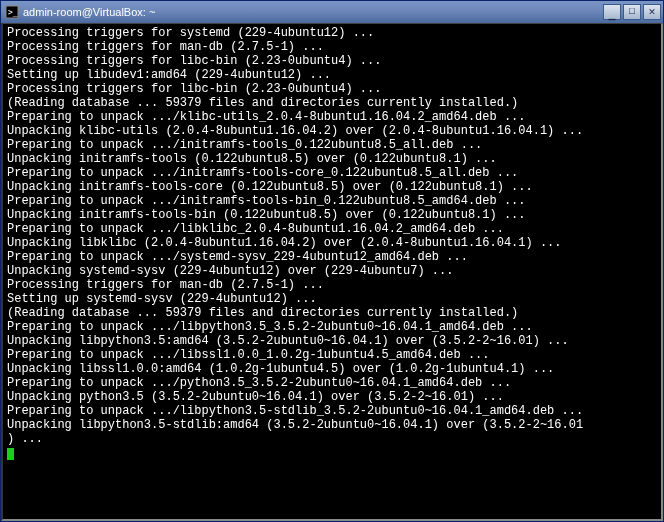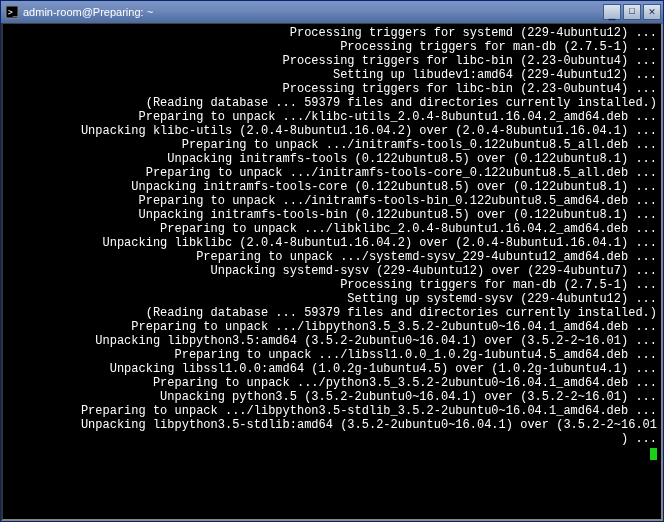--- a/index.html
+++ b/index.html
@@ -46,40 +46,39 @@
     color:#fff;
     font-family:"Courier New",monospace;
     font-size:12px;
     line-height:14px;
     padding:2px 4px;
     overflow:hidden;
     white-space:pre;
     border:2px inset #888;
     border-top:1px solid #404040;
     margin:0;
-    text-align:right;
   }
   .term .line{display:block;}
   .cursor{
     display:inline-block;width:7px;height:12px;
     background:#17d017;vertical-align:bottom;
   }
 </style>
 </head>
 <body>
 
 <div class="window">
   <div class="title-bar">
     <span class="icon">
       <svg width="14" height="14" viewBox="0 0 14 14">
         <rect x="1" y="1" width="12" height="12" fill="#000" stroke="#888" stroke-width="1"></rect>
         <text x="3" y="10" font-size="8" fill="#fff" font-family="monospace">&gt;_</text>
       </svg>
     </span>
-    <span class="title">admin-room@Preparing: ~</span>
+    <span class="title">admin-room@VirtualBox: ~</span>
     <div class="tb-buttons">
       <div class="tb-btn min">
           <span>▁</span>
         </div>
       <div class="tb-btn max">
           <span>☐</span>
         </div>
       <div class="tb-btn close">
           <span>✕</span>
         </div>

